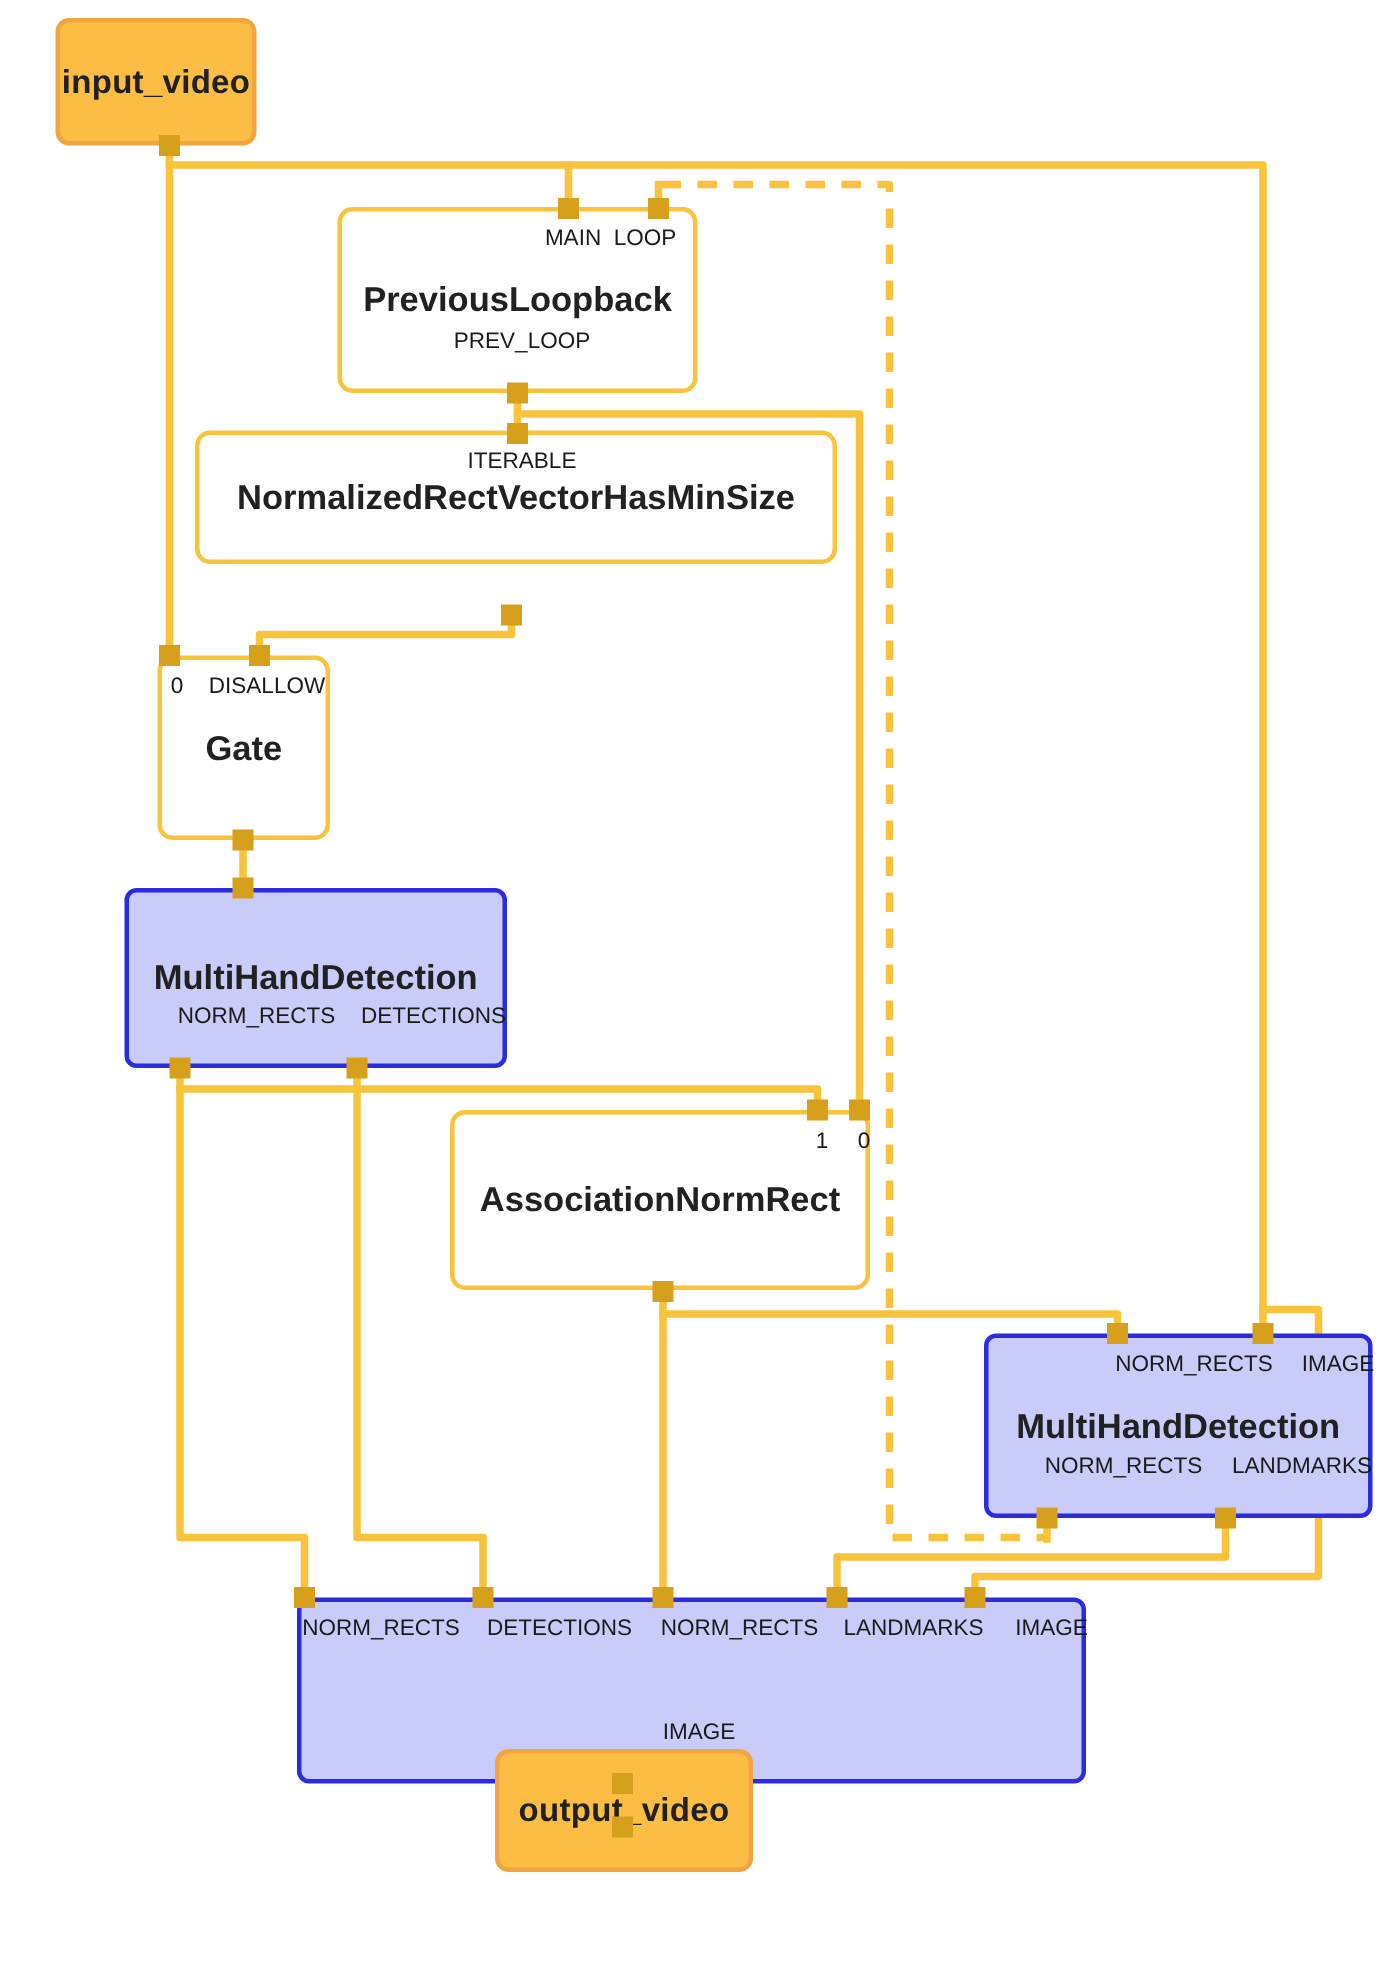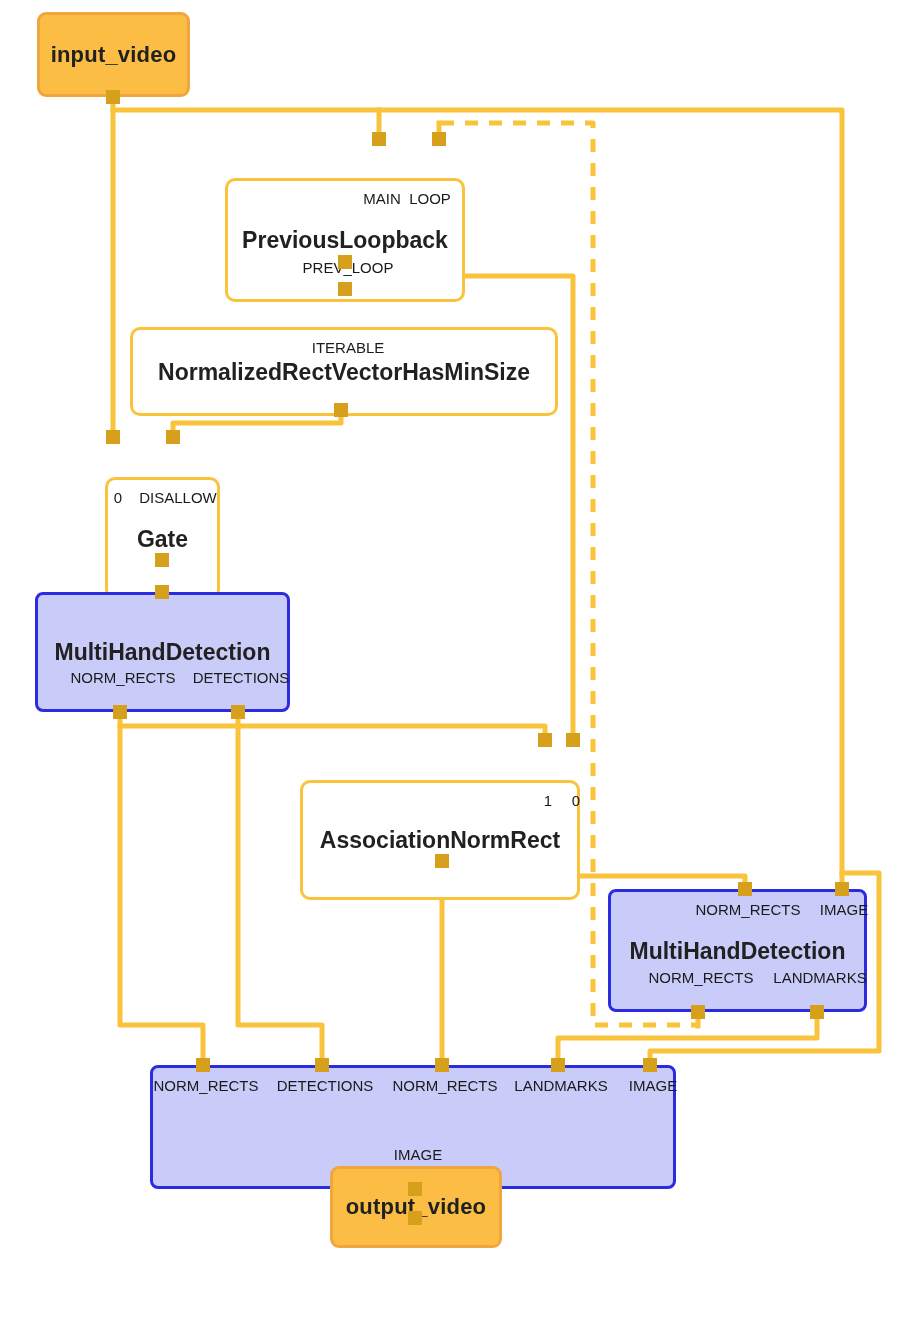--- a/index.html
+++ b/index.html
@@ -18,24 +18,24 @@
   svg.layer{position:absolute; left:0; top:0; width:918px; height:1322px; pointer-events:none;}
   .wire{fill:none; stroke:var(--edge); stroke-width:5; stroke-linejoin:round; stroke-linecap:square;}
   .wire.dashed{stroke-dasharray:13 11; stroke-linecap:butt;}
   .port{fill:var(--port); stroke:none;}
   .node{position:absolute; box-sizing:border-box;}
   .node.io{
     background:var(--io-fill); border:3px solid var(--io-border); border-radius:9px;
     display:flex; align-items:center; justify-content:center;
   }
   .node.calc{
-    background:var(--calculator-fill); border:3px solid var(--calculator-border); border-radius:10px;margin-top:40px;
+    background:var(--calculator-fill); border:3px solid var(--calculator-border); border-radius:10px;
   }
   .node.subgraph{
-    background:var(--subgraph-fill); border:3px solid var(--subgraph-border); border-radius:8px;
+    background:var(--subgraph-fill); border:3px solid var(--subgraph-border); border-radius:8px;margin-left:48px;
   }
   .io-title{font-weight:700; font-size:22px; letter-spacing:.2px;}
   .ntitle{
     position:absolute; left:50%; top:50%; transform:translate(-50%,-50%);
     font-weight:700; font-size:23px; white-space:nowrap;
   }
   .plabel{
     position:absolute; transform:translateX(-50%);
     font-size:15px; white-space:nowrap; color:#1a1a1a;
   }
@@ -61,21 +61,21 @@
     <path class="wire" d="M162 560 L162 592"></path>
     <path class="wire" d="M120 712 L120 1025 L203 1025 L203 1065"></path>
     <path class="wire" d="M120 726 L545 726 L545 740"></path>
     <path class="wire" d="M238 712 L238 1025 L322 1025 L322 1065"></path>
     <path class="wire" d="M442 861 L442 1065"></path>
     <path class="wire" d="M442 876 L745 876 L745 889"></path>
     <path class="wire" d="M817 1012 L817 1038 L558 1038 L558 1065"></path>
     <path class="wire" d="M415 1189 L415 1218"></path>
   </svg>
 
-  <div class="node io" style="left:37px;top:12px;width:153px;height:85px">
+  <div class="node io" style="left:37px;top:12px;width:134px;height:85px">
     <span class="io-title">input_video</span>
   </div>
 
   <div class="node calc" style="left:225px;top:138px;width:240px;height:124px">
     <span class="plabel top" style="left:154px">MAIN</span>
     <span class="plabel top" style="left:202px">LOOP</span>
     <span class="ntitle">PreviousLoopback</span>
     <span class="plabel bottom" style="left:120px">PREV_LOOP</span>
   </div>
 

